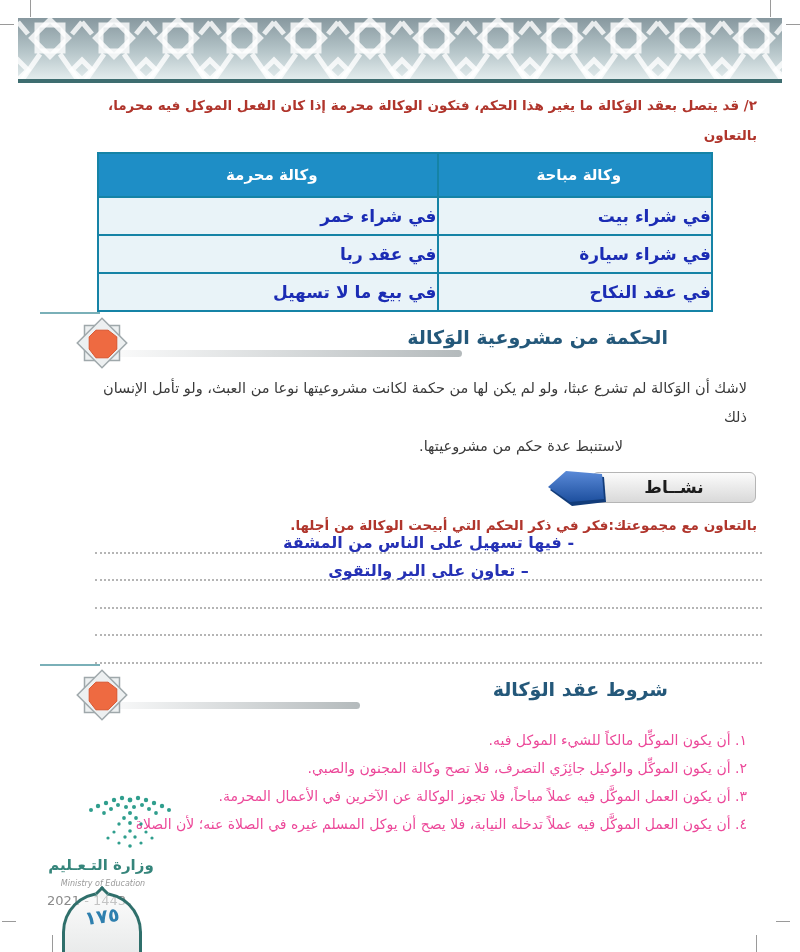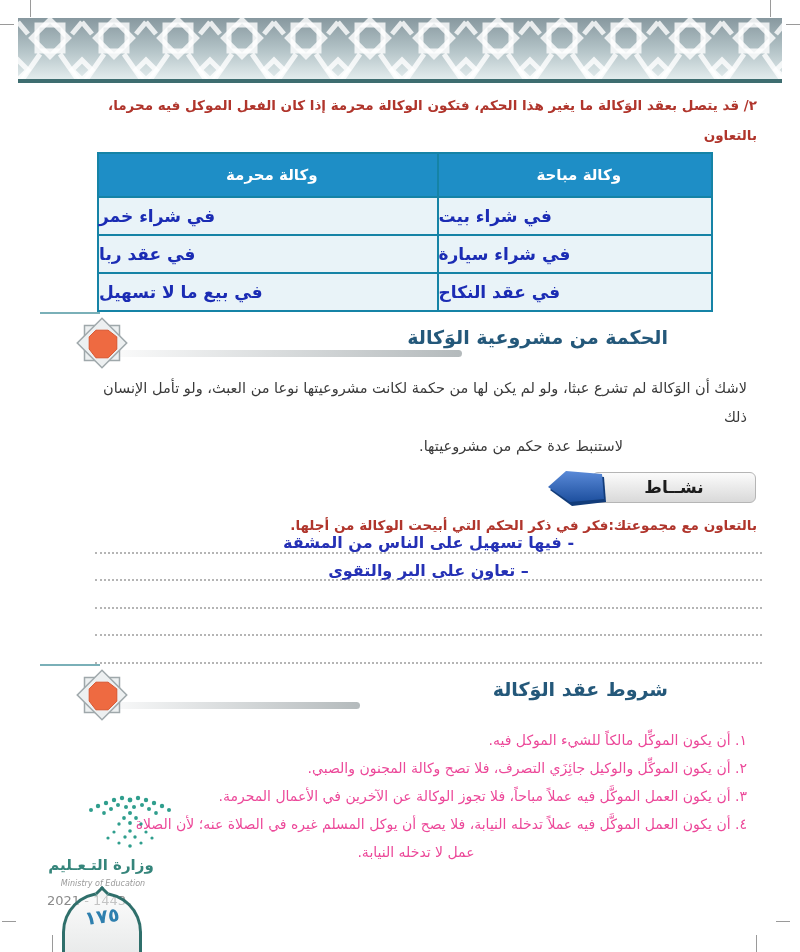--- a/index.html
+++ b/index.html
@@ -15,21 +15,21 @@
   .band { position:absolute; left:18px; top:18px; width:764px; height:66px; }
   .band svg { display:block; }
 
   
   .intro { position:absolute; right:43px; top:90px; width:672px; color:#b0352c; font-weight:bold; font-size:13.5px; line-height:30px; text-align:right; }
   .intro .l2 { text-align:center; }
 
   
   table.wakala { position:absolute; right:87px; top:152px; width:616px; border-collapse:collapse; direction:rtl; }
   table.wakala th { background:#1e8ec6; color:#fff; font-size:15px; font-weight:bold; height:44px; border:2px solid #1583a6;padding-left:8px; }
-  table.wakala td { background:#e9f3f8; color:#1b2cb4; font-weight:bold; font-size:17px; height:38px; text-align:left; border:2px solid #1583a6; }
+  table.wakala td { background:#e9f3f8; color:#1b2cb4; font-weight:bold; font-size:17px; height:38px; text-align:right; border:2px solid #1583a6; }
 
   
   .sec-head { position:absolute; height:56px;padding-left:28px; }
   .sec-head .topline { position:absolute; height:2px; background:#7ab0b8; top:-5px; }
   .sec-head .bar { position:absolute; height:7px; border-radius:4px; background:linear-gradient(to left, #b4babc, rgba(190,196,198,0)); }
   .sec-head .star { position:absolute; top:0; }
   .sec-head .title { position:absolute; color:#24587a; font-weight:bold; font-size:19px; white-space:nowrap; }
 
   
   .para { position:absolute; right:53px; top:374px; width:662px; font-size:14.5px; color:#3a3a3a; line-height:29px; text-align:right; }
@@ -182,21 +182,20 @@
       <polygon points="40.8,33.1 32.1,41.8 19.9,41.8 13.2,33.1 13.2,20.9 19.9,14.2 32.1,14.2 40.8,20.9" fill="#ee6a41" stroke="#d9532c" stroke-width="1"></polygon>
     </svg>
     <div class="title" style="right:132px; top:10px;">شروط عقد الوَكالة</div>
   </div>
 
   <div class="conds">
     <div>١. أن يكون الموكِّل مالكاً للشيء الموكل فيه.</div>
     <div>٢. أن يكون الموكِّل والوكيل جائِزَي التصرف، فلا تصح وكالة المجنون والصبي.</div>
     <div>٣. أن يكون العمل الموكَّل فيه عملاً مباحاً، فلا تجوز الوكالة عن الآخرين في الأعمال المحرمة.</div>
     <div>٤. أن يكون العمل الموكَّل فيه عملاً تدخله النيابة، فلا يصح أن يوكل المسلم غيره في الصلاة عنه؛ لأن الصلاة</div>
-    <div class="cont">عمل لا تدخله النيابة.</div>
   </div>
 
   <svg class="palm" width="92" height="58" viewBox="0 0 92 58">
     <g fill="#2f9e8d">
       <circle cx="46" cy="6" r="2.4"></circle>
         <circle cx="38" cy="4" r="2.2"></circle>
         <circle cx="54" cy="4" r="2.2"></circle>
       <circle cx="30" cy="6" r="2.2"></circle>
         <circle cx="62" cy="6" r="2.2"></circle>
       <circle cx="22" cy="9" r="2.2"></circle>

